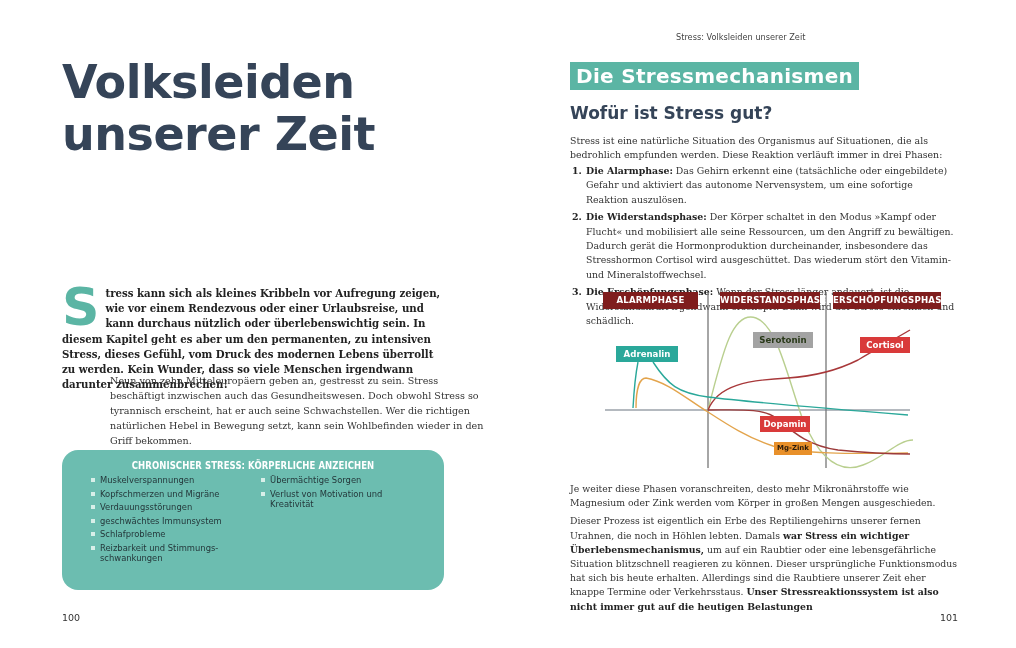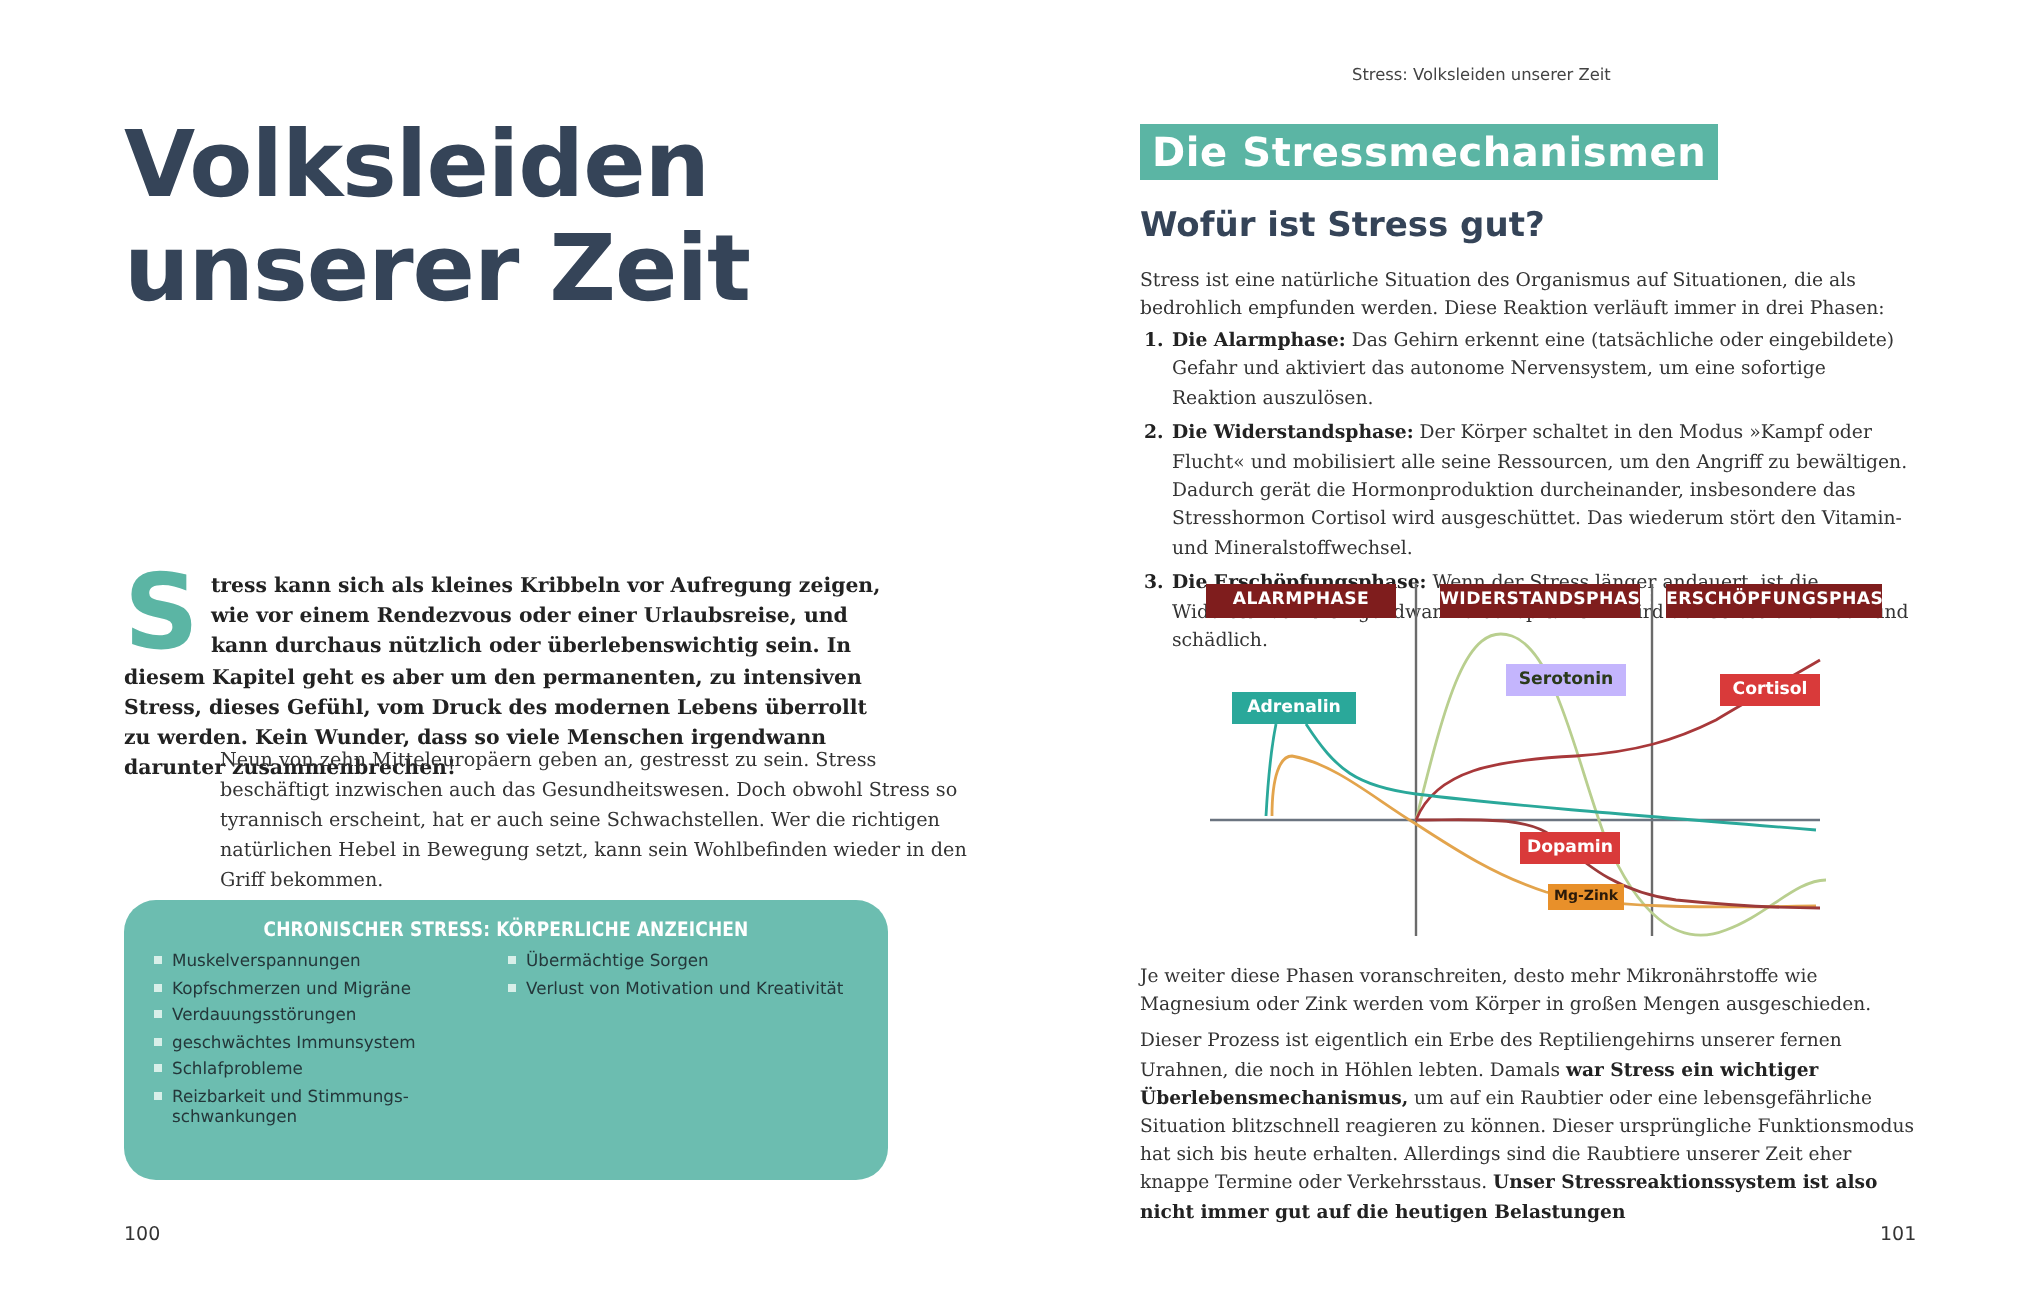--- a/index.html
+++ b/index.html
@@ -28,21 +28,21 @@
     float: left; font-family: "DejaVu Sans", sans-serif; font-weight: bold;
     font-size: 52px; line-height: 42px; color: #5bb5a4; margin: 0 6px -4px 0;
   }
   .body-text {
     position: absolute; left: 62px; top: 373px; width: 382px;
     font-family: "DejaVu Serif", serif; font-size: 9.6px; line-height: 15px; color: #333; margin-left: 48px;
   }
 
   .infobox {
     position: absolute; left: 62px; top: 450px; width: 382px; height: 140px;
-    background: #6cbdb0; border-radius: 16px; padding: 10px 14px;
+    background: #6cbdb0; border-radius: 16px; padding: 10px 28px;
   }
   .infobox-title {
     text-align: center; font-family: "DejaVu Sans", sans-serif; font-weight: bold;
     font-size: 10px; color: #ffffff; letter-spacing: 0.1px; margin-bottom: 4px;
     transform: scaleX(0.85);
   }
   .infobox-cols { display: flex; }
   .infobox-col { flex: 1; }
   .infobox-item {
     position: relative; padding-left: 10px;
@@ -179,21 +179,21 @@
       <path d="M48,118 C48,98 52,88 58,88 C80,92 100,110 120,122 C140,135 160,148 185,156 C215,164 260,164 320,163" fill="none" stroke="#e3a44c" stroke-width="1.4"></path>
 
       <path d="M120,120 C150,120 175,118 188,128 C205,142 220,156 250,160 C280,163 300,164 322,164" fill="none" stroke="#9c3a3a" stroke-width="1.4"></path>
     </svg>
 
     <div class="phase-label" style="left:15px; width:95px;">ALARMPHASE</div>
     <div class="phase-label" style="left:132px; width:100px;">WIDERSTANDSPHASE</div>
     <div class="phase-label" style="left:245px; width:108px;">ERSCHÖPFUNGSPHASE</div>
 
     <div class="hormone-label" style="left:28px; top:56px; width:62px; background:#2aa89a; color:#fff;">Adrenalin</div>
-    <div class="hormone-label" style="left:165px; top:42px; width:60px; background:#c4b5fd; color:#2a3a1a;">Serotonin</div>
+    <div class="hormone-label" style="left:165px; top:42px; width:60px; background:#a3a3a3; color:#2a3a1a;">Serotonin</div>
     <div class="hormone-label" style="left:272px; top:47px; width:50px; background:#d93a3a; color:#fff;">Cortisol</div>
     <div class="hormone-label" style="left:172px; top:126px; width:50px; background:#d93a3a; color:#fff;">Dopamin</div>
     <div class="hormone-label" style="left:186px; top:152px; width:38px; height:13px; line-height:13px; font-size:7px; background:#e8902a; color:#2a1a0a;">Mg-Zink</div>
   </div>
 
   <div class="after-text">
     <p>Je weiter diese Phasen voranschreiten, desto mehr Mikronährstoffe wie Magnesium oder Zink werden vom Körper in großen Mengen ausgeschieden.</p>
     <p><span>Dieser Prozess ist eigentlich ein Erbe des Reptiliengehirns unserer fernen Urahnen, die noch in Höhlen lebten. Damals </span><b>war Stress ein wichtiger Überlebensmechanismus,</b><span> um auf ein Raubtier oder eine lebensgefährliche Situation blitzschnell reagieren zu können. Dieser ursprüngliche Funktionsmodus hat sich bis heute erhalten. Allerdings sind die Raubtiere unserer Zeit eher knappe Termine oder Verkehrsstaus. </span><b>Unser Stressreaktionssystem ist also nicht immer gut auf die heutigen Belastungen</b></p>
   </div>
 

